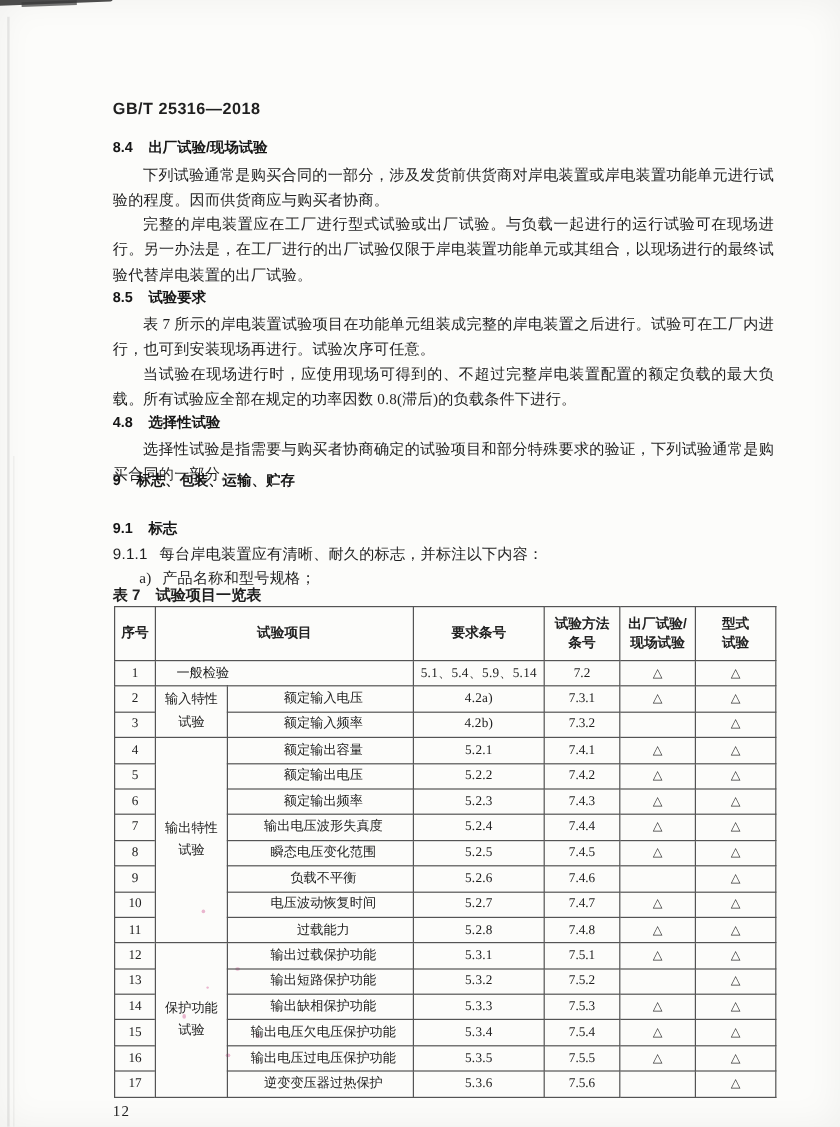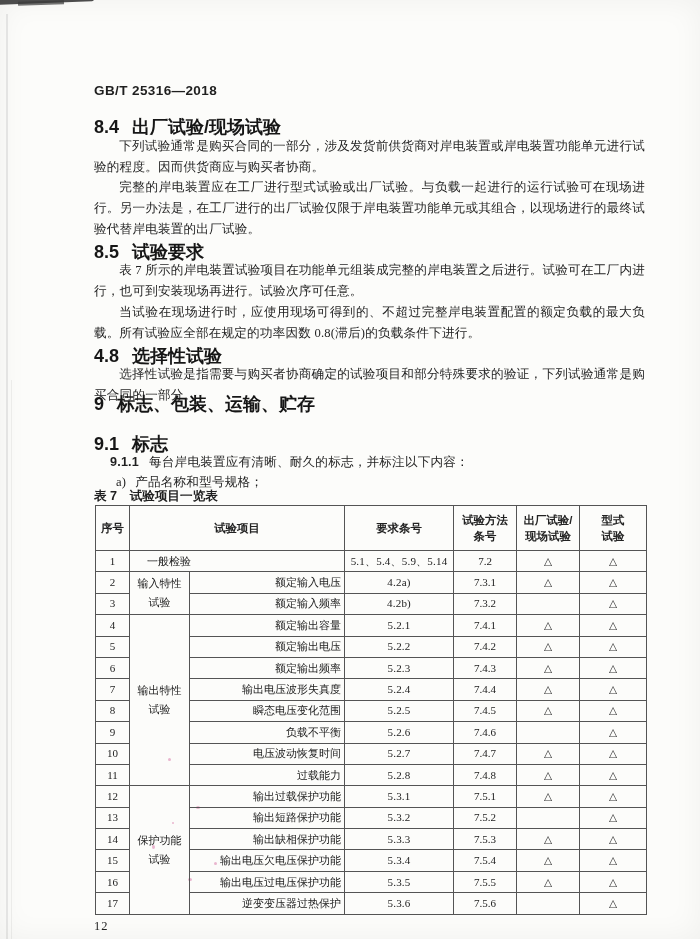--- a/index.html
+++ b/index.html
@@ -37,31 +37,31 @@
   }
   .speckle { border-radius: 50%; background: rgba(206,74,139,0.40); }
   
   .blk { position: absolute; left: 94px; width: 551px; }
   .doc-code {
     font-family: "Liberation Sans", "DejaVu Sans", sans-serif;
     font-weight: bold; font-size: 13.5px; letter-spacing: .4px;
   }
   .heading {
     font-family: "Liberation Sans", "DejaVu Sans", sans-serif;
-    font-weight: bold; font-size: 18px; color: #161616;
+    font-weight: bold; font-size: 12px; color: #161616;
   }
   .heading .h-num { margin-right: 13px; }
   .para {
     font-size: 12.6px; line-height: 20.8px;
     text-align: justify; letter-spacing: .2px;
   }
   .indent { text-indent: 2em; }
   .clause-num {
     font-family: "Liberation Sans", "DejaVu Sans", sans-serif;
-    font-weight: bold; margin-right: 10px; margin-left: 16px;
+    font-weight: normal; margin-right: 10px;
   }
   .list-item { padding-left: 22px; font-size: 12.6px; }
   .list-item .li-label { margin-right: 9px; }
   .tbl-caption {
     font-family: "Liberation Sans", "DejaVu Sans", sans-serif;
     font-weight: bold; font-size: 12.6px; 
   }
   .page-no { font-size: 12.5px; letter-spacing: 1px; }
   
   .tbl-wrap { position: absolute; left: 95px; top: 505px; }
@@ -74,21 +74,21 @@
     padding: 0 3px;
     text-align: center; vertical-align: middle;
     overflow: hidden;
   }
   .test-table thead th {
     font-family: "Liberation Sans", "DejaVu Sans", sans-serif;
     font-weight: 600; height: 44px; font-size: 11.4px;
     white-space: pre-line; line-height: 16px;
   }
   .test-table tbody td { height: 20.4px; line-height: 13px; }
-  .test-table td.c-item { text-align: right; padding-left: 8px; white-space: nowrap; }
+  .test-table td.c-item { text-align: center; padding-left: 8px; white-space: nowrap; }
   .test-table td.c-item-span { text-align: left; padding-left: 17px; margin-top: 32px; }
   .test-table td.c-group { white-space: pre-line; line-height: 19px; }
   .test-table td.c-req { white-space: nowrap; letter-spacing: .2px; }
   .test-table td.c-factory, .test-table td.c-type { font-size: 10.5px; color: #333; }
 </style>
 </head>
 <body>
 
 <div class="paper">
 

